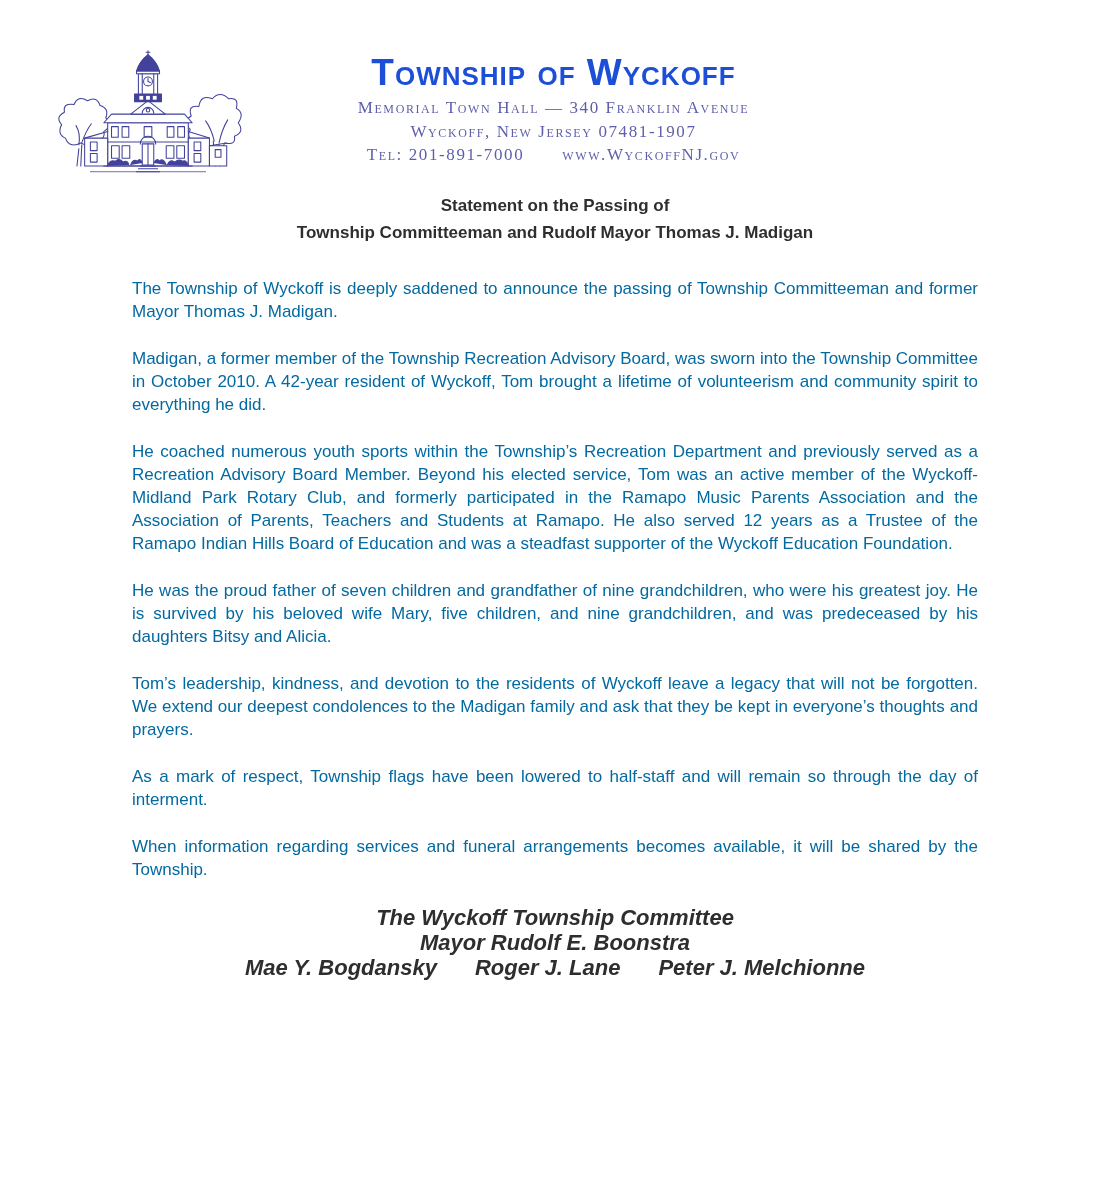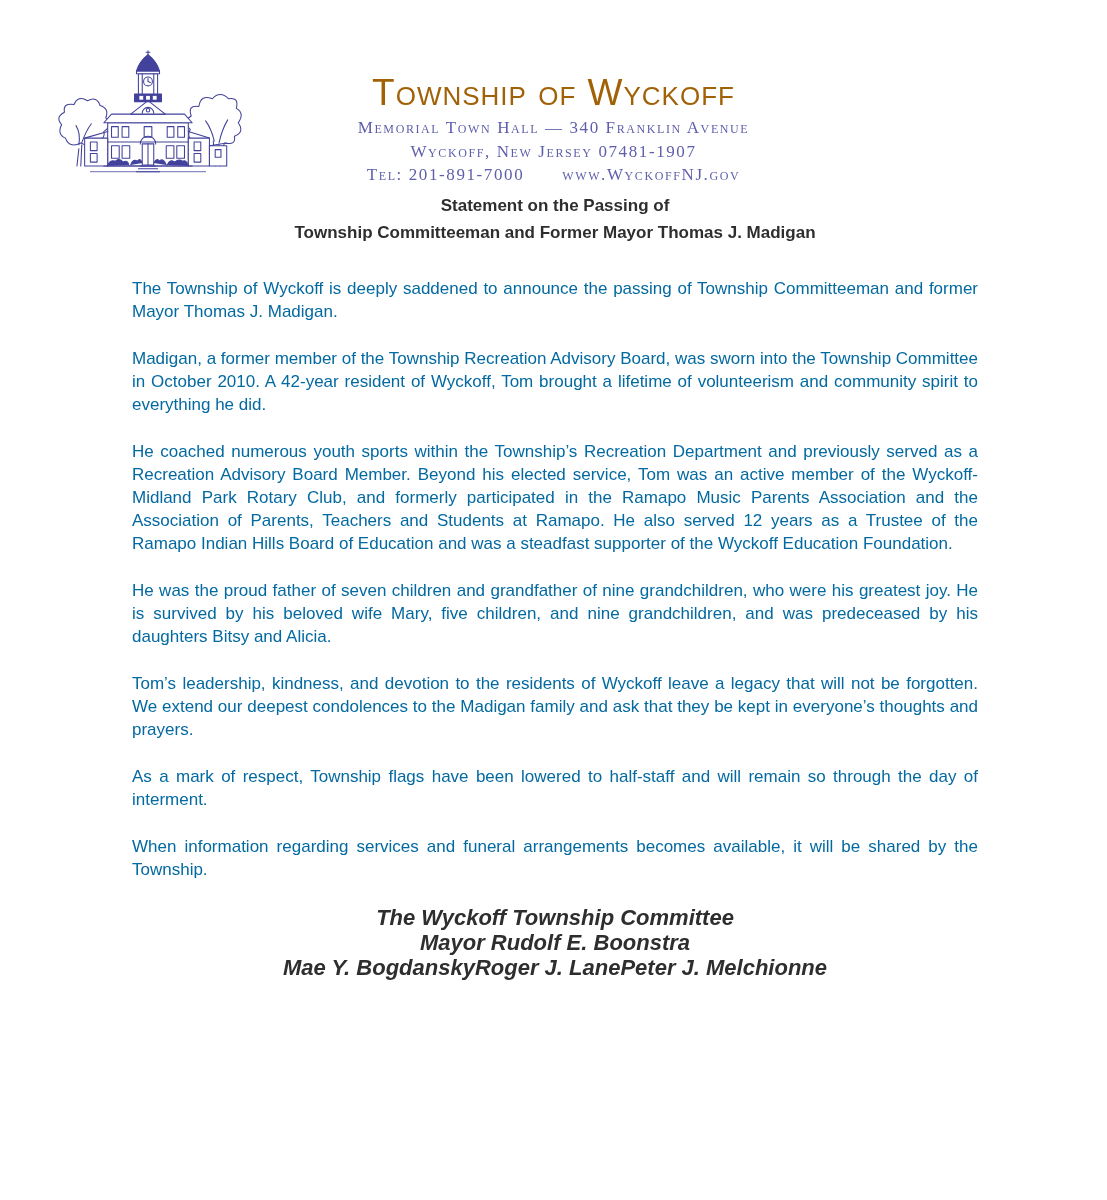--- a/index.html
+++ b/index.html
@@ -29,26 +29,25 @@
     top: 48px;
     width: 192px;
     height: 138px;
   }
   .header-text {
     padding-top: 50px;
     text-align: center;
   }
   .org-name {
     font-size: 37px;
-    font-weight: normal;
+    font-weight: bold;
     font-variant: small-caps;
     letter-spacing: 1px;
-    color: #a16207;
+    color: #1d4ed8;
     line-height: 46px;
-    margin-top: 20px;
   }
   .address-line {
     font-size: 17px;
     font-variant: small-caps;
     letter-spacing: 1.6px;
     color: #5e5eab;
     line-height: 23.5px;
     font-family: Liberation Serif, serif;
   }
   .tel-line .gap { display: inline-block; width: 38px; }
@@ -89,20 +88,21 @@
     text-align: center;
     font-weight: bold;
     font-style: italic;
     font-size: 22px;
     line-height: 25px;
     color: #2e2e2e;
   }
   .signature-names {
     display: flex;
     justify-content: center;
+    gap: 38px;
   }
 </style>
 </head>
 <body>
 
 <div class="page">
 
   <div class="letterhead">
 
     <div class="logo">
@@ -185,21 +185,21 @@
       <div class="address-line">Wyckoff, New Jersey 07481-1907</div>
       <div class="address-line tel-line"><span>Tel: 201-891-7000</span><span class="gap"></span><span>www.WyckoffNJ.gov</span></div>
     </div>
   </div>
 
   <div class="content">
 
 
     <div class="statement-title">
       <div>Statement on the Passing of</div>
-      <div>Township Committeeman and Former Mayor Thomas J. Madigan</div>
+      <div>Township Committeeman and Rudolf Mayor Thomas J. Madigan</div>
     </div>
 
     <div class="statement-body">
       <p>The Township of Wyckoff is deeply saddened to announce the passing of Township Committeeman and former Mayor Thomas J. Madigan.</p>
       <p>Madigan, a former member of the Township Recreation Advisory Board, was sworn into the Township Committee in October 2010. A 42-year resident of Wyckoff, Tom brought a lifetime of volunteerism and community spirit to everything he did.</p>
       <p>He coached numerous youth sports within the Township’s Recreation Department and previously served as a Recreation Advisory Board Member. Beyond his elected service, Tom was an active member of the Wyckoff-Midland Park Rotary Club, and formerly participated in the Ramapo Music Parents Association and the Association of Parents, Teachers and Students at Ramapo. He also served 12 years as a Trustee of the Ramapo Indian Hills Board of Education and was a steadfast supporter of the Wyckoff Education Foundation.</p>
       <p>He was the proud father of seven children and grandfather of nine grandchildren, who were his greatest joy. He is survived by his beloved wife Mary, five children, and nine grandchildren, and was predeceased by his daughters Bitsy and Alicia.</p>
       <p>Tom’s leadership, kindness, and devotion to the residents of Wyckoff leave a legacy that will not be forgotten. We extend our deepest condolences to the Madigan family and ask that they be kept in everyone’s thoughts and prayers.</p>
       <p>As a mark of respect, Township flags have been lowered to half-staff and will remain so through the day of interment.</p>
       <p>When information regarding services and funeral arrangements becomes available, it will be shared by the Township.</p>

